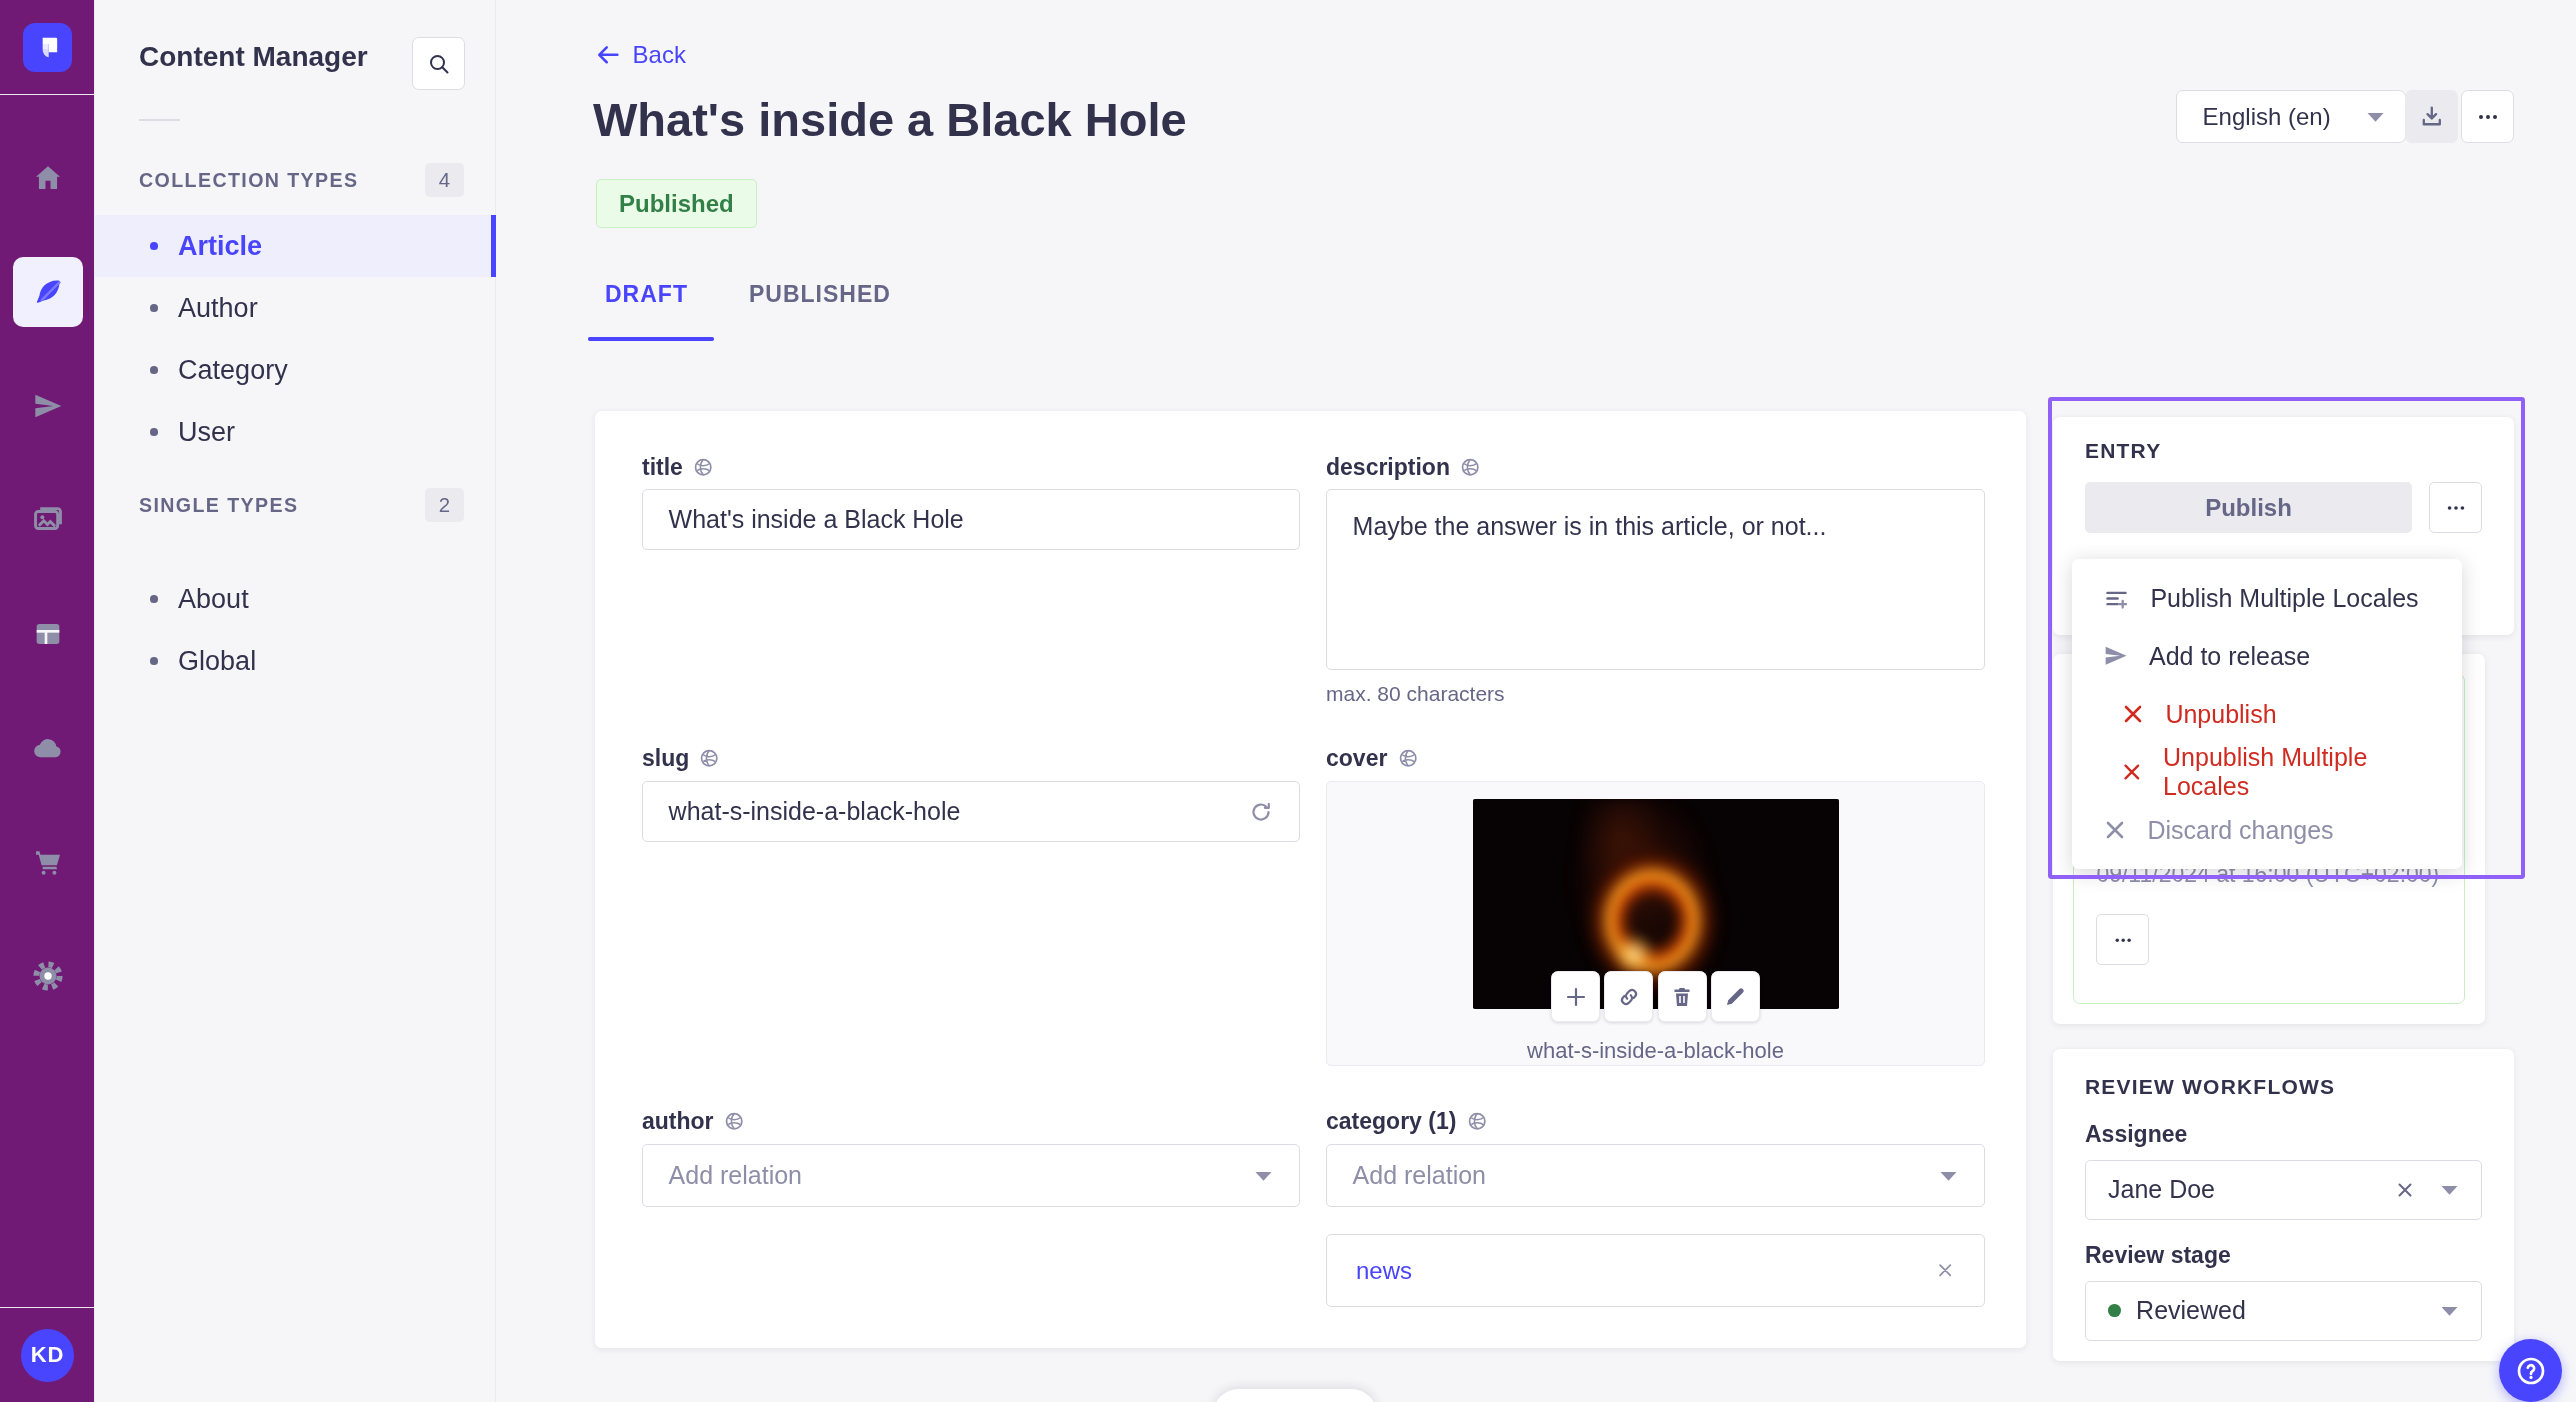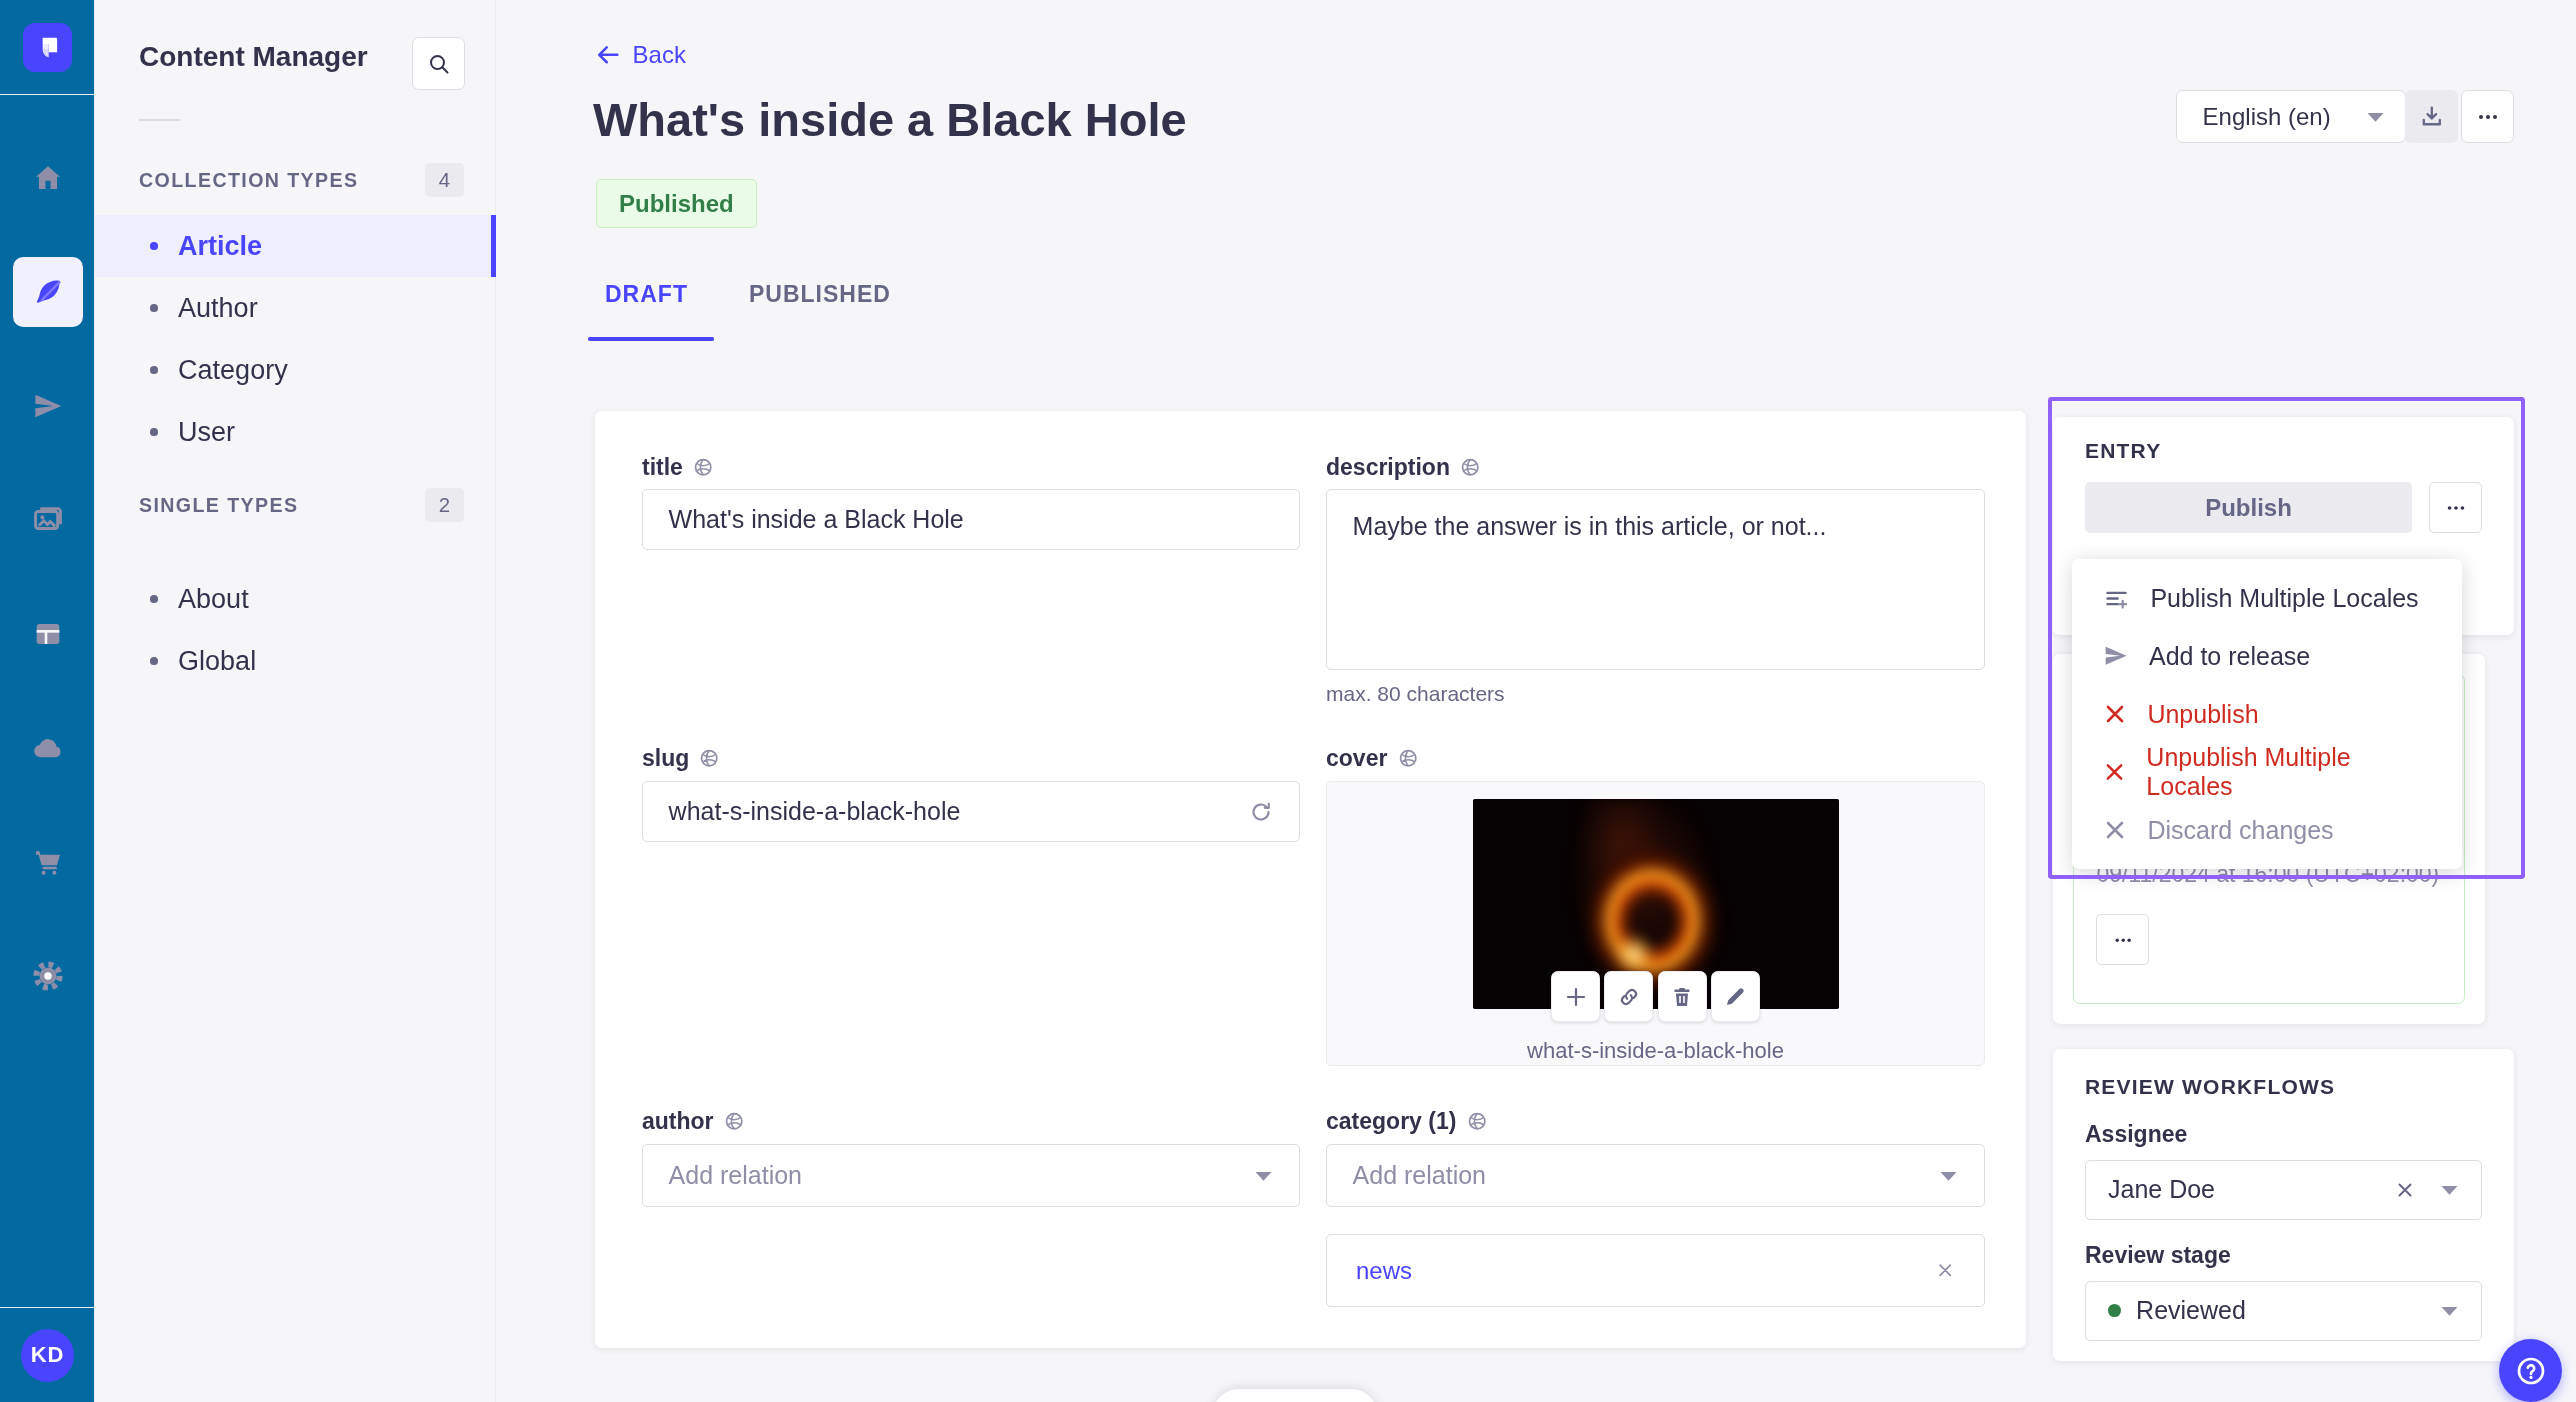--- a/index.html
+++ b/index.html
@@ -2,21 +2,21 @@
 <html style="font-size:13.6px"><head>
 <meta charset="utf-8">
 <style>
   * { margin:0; padding:0; box-sizing:border-box; }
   html,body { width:2576px; height:1402px; overflow:hidden; }
   body { font-family:"Liberation Sans", sans-serif; background:#f6f6f9; color:#32324d; }
   #app { position:relative; width:2576px; height:1402px; overflow:hidden; }
   .abs { position:absolute; }
 
   
-  .rail { left:0; top:0; width:95px; height:1402px; background:#0369a1; border-right:0.9px solid #eaeaef; z-index:10; }
+  .rail { left:0; top:0; width:95px; height:1402px; background:#701a75; border-right:0.9px solid #eaeaef; z-index:10; }
   .rail-logo-wrap { height:95px; border-bottom:0.9px solid #eaeaef; display:flex; align-items:center; justify-content:center; }
   .rail-logo { width:49px; height:49px; background:#4945ff; border-radius:12px; display:flex; align-items:center; justify-content:center; }
   .rail-icons { position:absolute; top:143px; left:0; width:95px; display:flex; flex-direction:column; align-items:center; gap:44px; }
   .rail-btn { width:70px; height:70px; border-radius:10.2px; display:flex; align-items:center; justify-content:center; cursor:pointer; }
   .rail-btn.active { background:#f0f0ff; }
   .rail-bottom { position:absolute; bottom:0; left:0; width:95px; height:95px; border-top:0.9px solid #eaeaef; display:flex; align-items:center; justify-content:center; }
   .avatar { width:53px; height:53px; border-radius:50%; background:#4945ff; color:#fff; font-size:22px; font-weight:bold; display:flex; align-items:center; justify-content:center; letter-spacing:0.9px; }
 
   
   .sidebar { left:95px; top:0; width:401px; height:1402px; background:#f6f6f9; border-right:0.9px solid #eaeaef; z-index:9; }
@@ -78,21 +78,21 @@
   .publish-btn { flex:1; height:51px; background:#eaeaef; border-radius:5.1px; color:#666687; font-size:24px; font-weight:bold; display:flex; align-items:center; justify-content:center; cursor:pointer; }
   .sq-btn { width:53px; height:51px; background:#fff; border:0.9px solid #dcdce4; border-radius:5.1px; display:flex; align-items:center; justify-content:center; cursor:pointer; }
 
   .release-card { left:2053px; top:654px; width:432px; height:370px; z-index:2; padding:20.4px; }
   .release-inner { position:relative; width:100%; height:100%; border:1.7px solid #c6f0c2; border-radius:6.8px; }
   .sched-date { position:absolute; left:22px; top:186px; font-size:23px; color:#8e8ea9; white-space:nowrap; }
   .rel-more { position:absolute; left:22px; top:239px; }
 
   .menu-pop { left:2072px; top:559px; width:390px; background:#fff; border-radius:6.8px; box-shadow:0 3.4px 20.4px rgba(33,33,52,.18); padding:10.2px 0; z-index:40; }
   .menu-item { height:58px; display:flex; align-items:center; gap:20.4px; padding:0 31px; font-size:25px; color:#32324d; cursor:pointer; }
-  .menu-item.danger { color:#d02b20; }
+  .menu-item.danger { color:#d02b20;margin-left:18px; }
   .menu-item.disabled { color:#8e8ea9; cursor:default; }
 
   .selection-rect { left:2048px; top:397px; width:477px; height:482px; border:4.3px solid #9061f9; border-radius:3.4px; z-index:50; pointer-events:none; }
 
   .review-card { left:2053px; top:1049px; width:461px; height:312px; z-index:3; padding:25.6px 32px; }
   .rv-label { font-size:23px; font-weight:bold; color:#32324d; margin:22px 0 12px; }
   .combo { height:60px; border:0.9px solid #dcdce4; border-radius:5.1px; background:#fff; display:flex; align-items:center; padding:0 22px; font-size:25px; color:#32324d; cursor:pointer; }
   .combo .grow { flex:1; }
   .stage-dot { width:12.8px; height:12.8px; border-radius:50%; background:#328048; margin-right:15.3px; }
 

